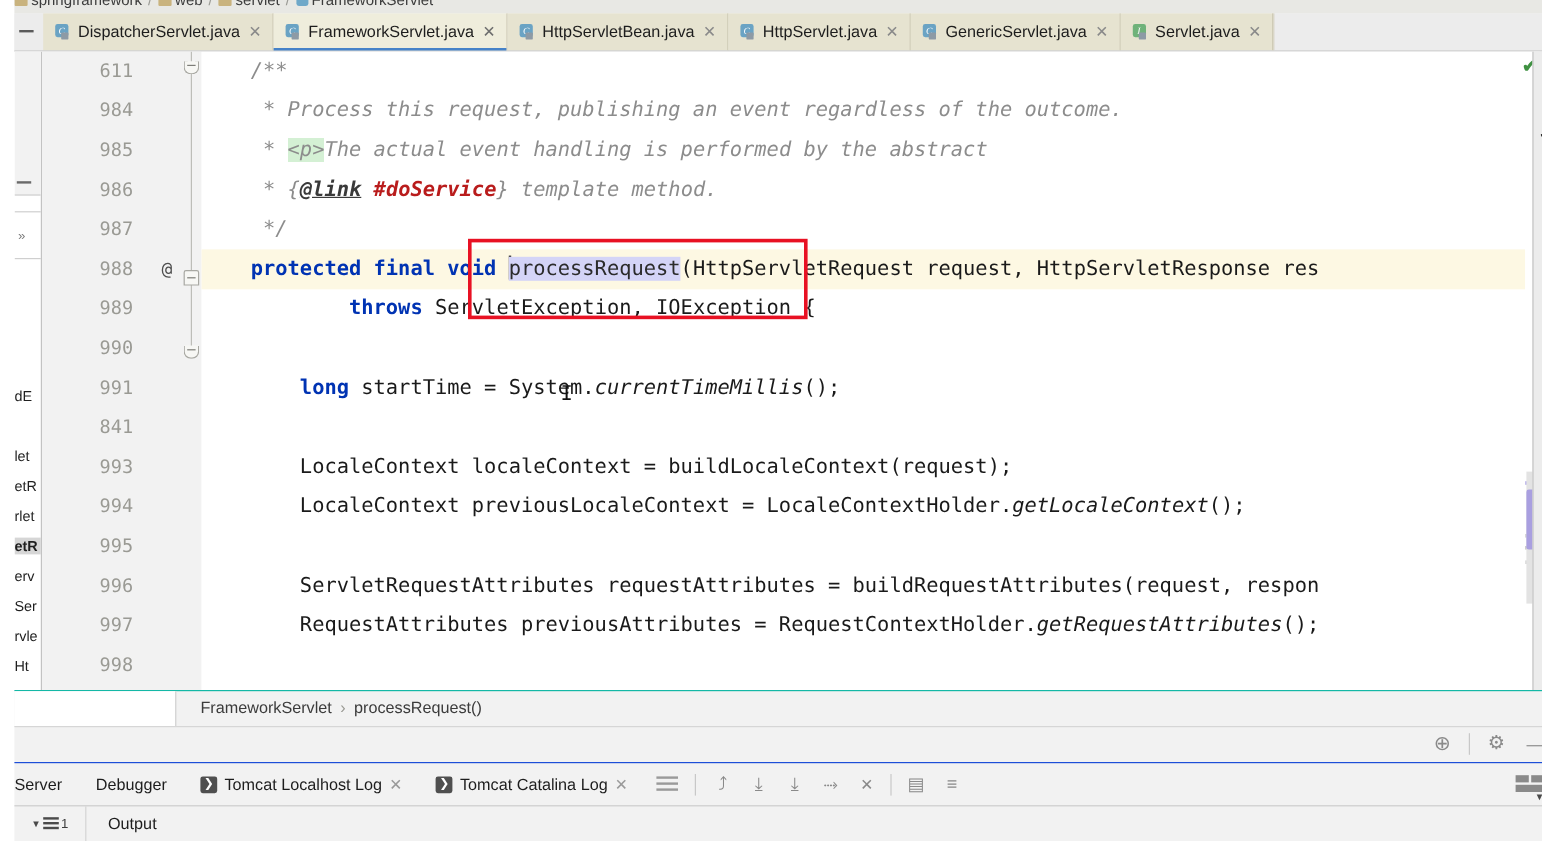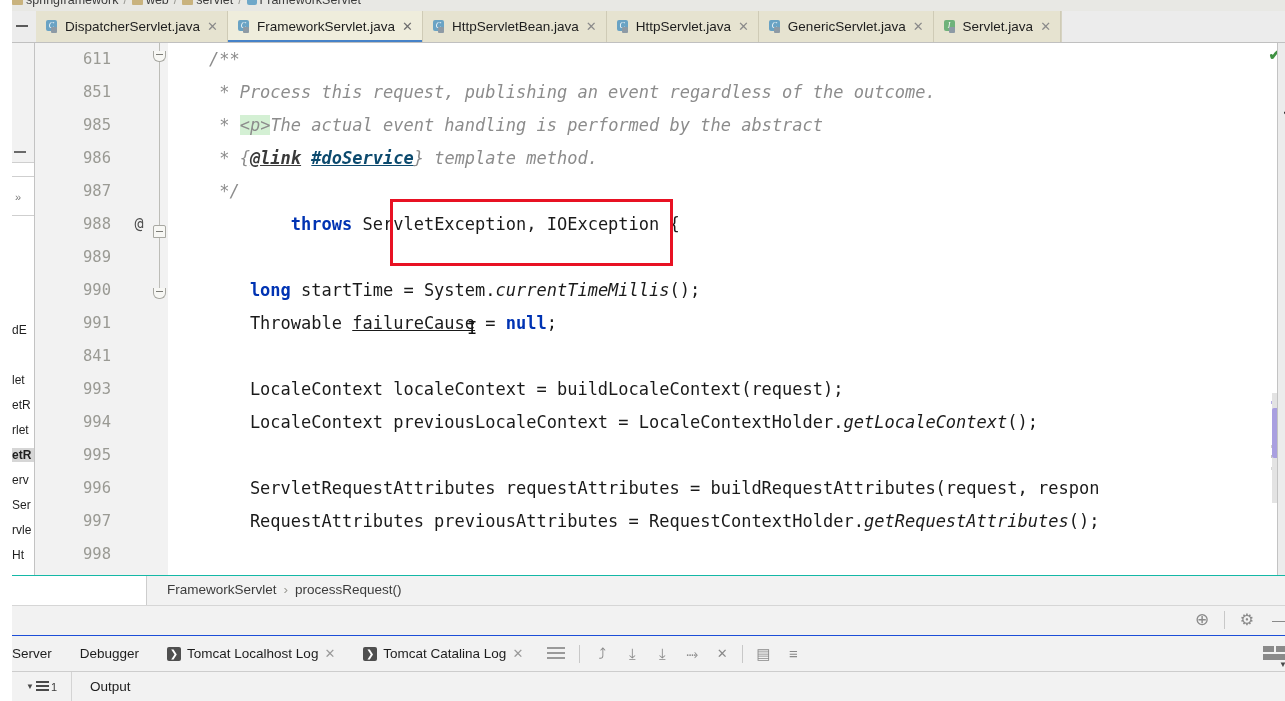--- a/index.html
+++ b/index.html
@@ -145,21 +145,21 @@
   .cline { height: 33px; line-height: 33px; white-space: pre; position: relative; }
   .cline.hl { background: #fdf8e3; }
   .codearea .stripe-hl {
     position: absolute; left: -156px; width: 1285px; height: 33px; background: #fdf8e3; z-index: 0;
   }
   .kw   { color: #0033b3; font-weight: bold; }
   .plain{ color: #1a1a1a; }
   .cmt  { color: #8c8c8c; font-style: italic; }
   .cmt-tag { color: #8c8c8c; font-style: italic; background: #d4f0d4; }
   .cmt-link { color: #3a3a3a; font-style: italic; font-weight: bold; text-decoration: underline; }
-  .cmt-b { color: #0c4a6e; font-style: italic; font-weight: bold; text-decoration: underline; }
+  .cmt-b { color: #b91c1c; font-style: italic; font-weight: bold; }
   .mth  { color: #1a1a1a; font-style: italic; }
   .fld  { color: #1a1a1a; text-decoration: underline; }
   .sel  { background: #d4d4f7; }
 
   .caret {
     display: inline-block; width: 0; border-left: 2px solid #2b2b2b;
     height: 20px; vertical-align: -4px; margin-right: -2px;
   }
   .redbox {
     position: absolute; border: 3px solid #e81123; z-index: 5;
@@ -359,21 +359,21 @@
       <div class="frag" style="top:430px">erv</div>
       <div class="frag" style="top:455px">Ser</div>
       <div class="frag" style="top:480px">rvle</div>
       <div class="frag" style="top:505px">Ht</div>
       <div class="frag" style="top:530px">est</div>
     </div>
 
     <div class="gutter">
       <div class="linenums">
         <div class="ln">611</div>
-        <div class="ln">851</div>
+        <div class="ln">984</div>
         <div class="ln">985</div>
         <div class="ln">986</div>
         <div class="ln">987</div>
         <div class="ln">988</div>
         <div class="ln">989</div>
         <div class="ln">990</div>
         <div class="ln">991</div>
         <div class="ln">841</div>
         <div class="ln">993</div>
         <div class="ln">994</div>
@@ -398,25 +398,25 @@
       </div>
     </div>
 
     <div class="codearea">
       <div class="cline"><span class="cmt">    /**</span></div>
       <div class="cline"><span class="cmt">     * Process this request, publishing an event regardless of the outcome.</span></div>
       <div class="cline"><span class="cmt">     * </span><span class="cmt-tag">&lt;p&gt;</span><span class="cmt">The actual event handling is performed by the abstract</span></div>
       <div class="cline"><span class="cmt">     * {</span><span class="cmt-link">@link</span><span class="cmt"> </span><span class="cmt-b">#doService</span><span class="cmt">} template method.</span></div>
       <div class="cline"><span class="cmt">     */</span></div>
 
+      <div class="cline hl"><span class="stripe-hl"></span><span style="position:relative;z-index:1"><span class="kw">    protected final void </span><span class="caret"></span><span class="sel">processRequest</span><span class="plain">(HttpServletRequest request, HttpServletResponse res</span></span></div>
 
       <div class="cline"><span class="plain">            </span><span class="kw">throws</span><span class="plain"> ServletException, IOException {</span></div>
       <div class="cline"></div>
       <div class="cline"><span class="kw">        long</span><span class="plain"> startTime = System.</span><span class="mth">currentTimeMillis</span><span class="plain">();</span></div>
-      <div class="cline"><span class="plain">        Throwable </span><span class="fld">failureCause</span><span class="plain"> = </span><span class="kw">null</span><span class="plain">;</span></div>
       <div class="cline"></div>
       <div class="cline"><span class="plain">        LocaleContext localeContext = buildLocaleContext(request);</span></div>
       <div class="cline"><span class="plain">        LocaleContext previousLocaleContext = LocaleContextHolder.</span><span class="mth">getLocaleContext</span><span class="plain">();</span></div>
       <div class="cline"></div>
       <div class="cline"><span class="plain">        ServletRequestAttributes requestAttributes = buildRequestAttributes(request, respon</span></div>
       <div class="cline"><span class="plain">        RequestAttributes previousAttributes = RequestContextHolder.</span><span class="mth">getRequestAttributes</span><span class="plain">();</span></div>
     </div>
 
     <div class="redbox" style="left:378px; top:156px; width:283px; height:67px;"></div>
 

